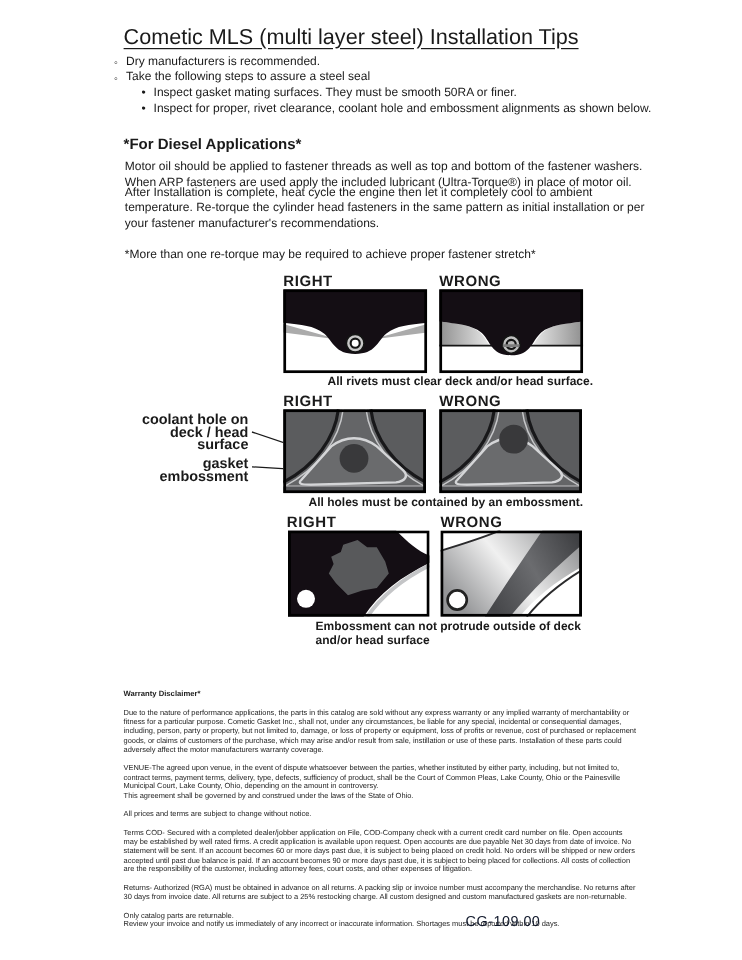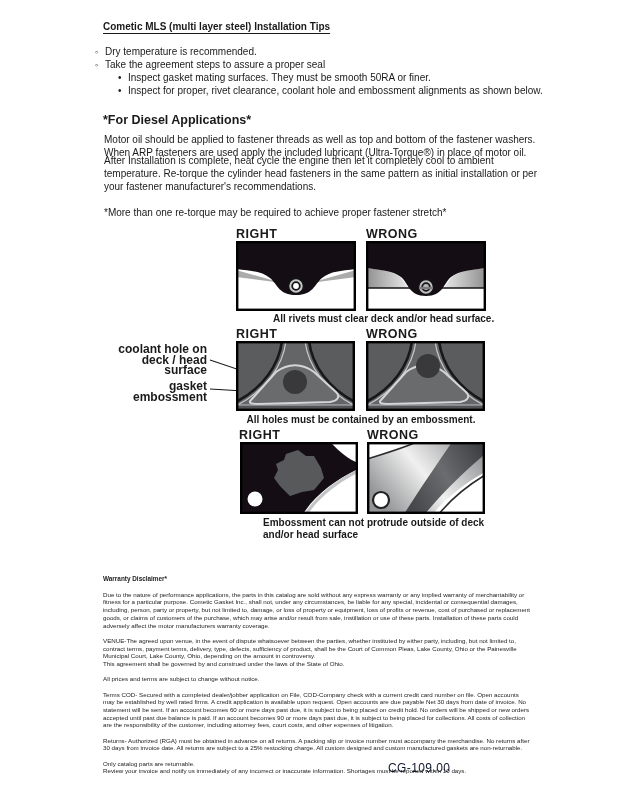--- a/index.html
+++ b/index.html
@@ -1,19 +1,19 @@
 <!DOCTYPE html>
 <html><head>
 <meta charset="utf-8">
 <style>
   html,body{margin:0;padding:0;background:#ffffff;}
   .page{position:relative;width:618px;height:800px;background:#fff;overflow:hidden;
         font-family:"Liberation Sans", sans-serif;color:#1a1a1a;}
   .abs{position:absolute;}
-  .title{left:103px;top:21px;font-size:10px;font-weight:bold;
+  .title{left:103px;top:21px;font-size:18px;font-weight:normal;
          text-decoration:underline;text-underline-offset:3px;}
   .bullets{left:95px;top:46px;width:460px;font-size:10px;line-height:12.9px;}
   .bullet{padding-left:10px;position:relative;}
   .bullet::before{content:"\25E6";position:absolute;left:0;top:0;font-size:9px;}
   .subbullet{padding-left:10px;margin-left:23px;position:relative;}
   .subbullet::before{content:"\2022";position:absolute;left:0;top:0;}
   .h2{left:103px;top:113px;font-size:12.5px;font-weight:bold;}
   .para{left:104px;width:448px;font-size:10px;line-height:13px;}
   .p1{top:133px;} .p2{top:154px;} .note{top:206px;}
   .dlabel{font-size:12.5px;font-weight:bold;width:120px;letter-spacing:.5px;}
@@ -26,22 +26,22 @@
   svg{display:block;}
 </style>
 </head>
 <body>
 
 <div class="page">
 
   <div class="abs title">Cometic MLS (multi layer steel) Installation Tips</div>
 
   <div class="abs bullets">
-    <div class="bullet">Dry temperature is recommended.</div>
-    <div class="bullet">Take the agreement steps to assure a proper seal</div>
+    <div class="bullet">Dry manufacturers is recommended.</div>
+    <div class="bullet">Take the following steps to assure a steel seal</div>
     <div class="subbullet">Inspect gasket mating surfaces.  They must be smooth 50RA or finer.</div>
     <div class="subbullet">Inspect for proper, rivet clearance, coolant hole and embossment alignments as shown below.</div>
   </div>
 
   <div class="abs para p1">Motor oil should be applied to fastener threads as well as top and bottom of the fastener washers. When ARP fasteners are used apply the included lubricant (Ultra-Torque®) in place of motor oil.</div>
   <div class="abs h2">*For Diesel Applications*</div>
   <div class="abs para p2">After Installation is complete, heat cycle the engine then let it completely cool to ambient temperature. Re-torque the cylinder head fasteners in the same pattern as initial installation or per your fastener manufacturer's recommendations.</div>
   <div class="abs para note">*More than one re-torque may be required to achieve proper fastener stretch*</div>
 
   <div class="abs dlabel" style="left:236px;top:227px;">RIGHT</div>
@@ -119,21 +119,21 @@
     <path d="M119,0 L73,0 C76,24 92,47 119,61 Z" fill="#5b5c5e"></path>
     <path d="M73,0 C76,24 92,47 119,61" stroke="#18181a" stroke-width="2.6" fill="none"></path>
     <path d="M69,0 C72,25 89,49 119,65" stroke="#c6c7c9" stroke-width="1.2" fill="none"></path>
     <path d="M15,59 L40,31 C52,22 66,22 78,31 L100,51 C105,56 101,60 94,61 L23,63 C15,63 12,62 15,59 Z" fill="#6a6b6d" stroke="#d4d5d7" stroke-width="2"></path>
     <circle cx="62" cy="25" r="12" fill="#39393b"></circle>
     <rect x="0" y="64" width="119" height="6" fill="#525356"></rect>
     <line x1="0" y1="64" x2="119" y2="64" stroke="#bfc0c2" stroke-width="1"></line>
     <rect x="1.2" y="1.2" width="116.6" height="67.6" fill="none" stroke="#000" stroke-width="2.4"></rect>
   </svg>
 
-  <div class="abs caption" style="left:236px;top:414px;width:250px;text-align:center;">All holes must be contained by an embossment.</div>
+  <div class="abs caption" style="left:236px;top:414px;width:250px;text-align:right;">All holes must be contained by an embossment.</div>
 
   <div class="abs dlabel" style="left:239px;top:428px;width:118px;">RIGHT</div>
   <div class="abs dlabel" style="left:367px;top:428px;width:118px;">WRONG</div>
 
   <svg class="abs" style="left:240px;top:442px;" width="118" height="72" viewBox="0 0 118 72">
     <rect width="118" height="72" fill="#fff"></rect>
     <path d="M0,0 H90 C100,10 108,17 118,21 V27 C94,39 76,52 63,72 L0,72 Z" fill="#140e14"></path>
     <path d="M66,72 C79,53 96,40 118,29" stroke="#c4c5c7" stroke-width="3.2" fill="none"></path>
     <path d="M36,22 L44,18 L46,12 L58,8 L66,14 L74,14 L81,26 L84,36 L74,48 L62,50 L50,54 L40,44 L34,36 L38,28 Z" fill="#58595b"></path>
     <circle cx="15" cy="57" r="7.5" fill="#ffffff"></circle>

